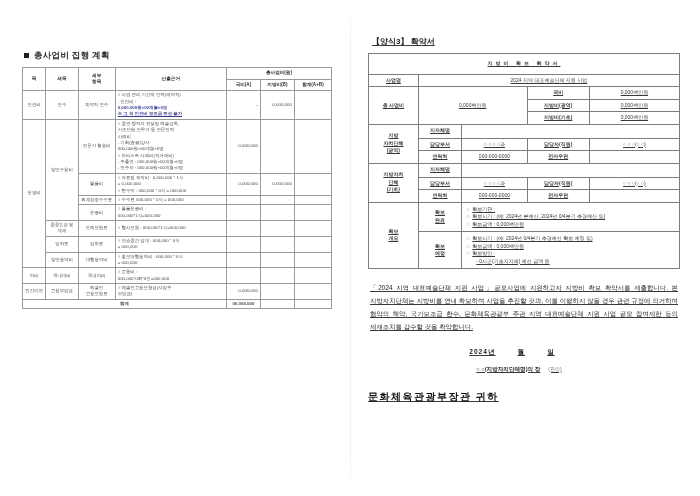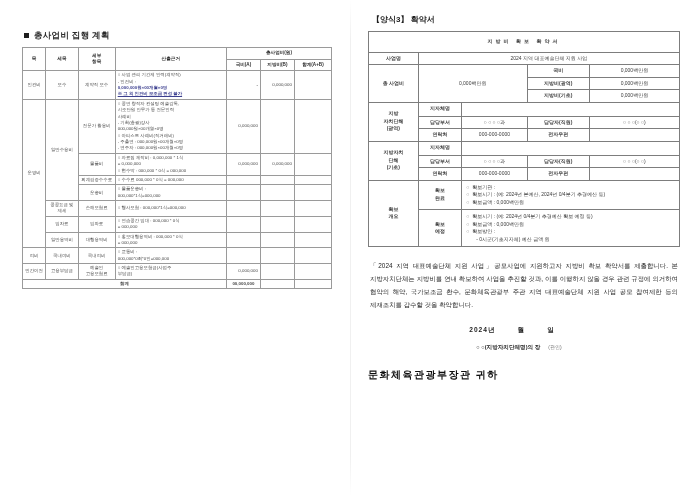--- a/index.html
+++ b/index.html
@@ -12,22 +12,22 @@
     position:relative;
   }
   .page{
     position:absolute;inset:0;
     display:flex;
   }
   .scan-left,.scan-right{
     position:relative;
     box-sizing:border-box;
   }
-  .scan-left{width:350px;padding:30px 18px 2px 22px;}
-  .scan-right{width:350px;padding:14px 20px 10px 18px;}
+  .scan-left{width:350px;padding:30px 18px 2px 22px;margin-top:20px;}
+  .scan-right{width:350px;padding:36px 20px 10px 18px;text-decoration:underline;}
 
   
   .seam{
     position:absolute;left:350px;top:0;bottom:0;width:1px;
     background:linear-gradient(to bottom,rgba(0,0,0,0) 0%,rgba(0,0,0,0.06) 8%,rgba(0,0,0,0.06) 92%,rgba(0,0,0,0) 100%);
   }
 
   
   .sec-title{
     font-family:"Liberation Sans", sans-serif;

